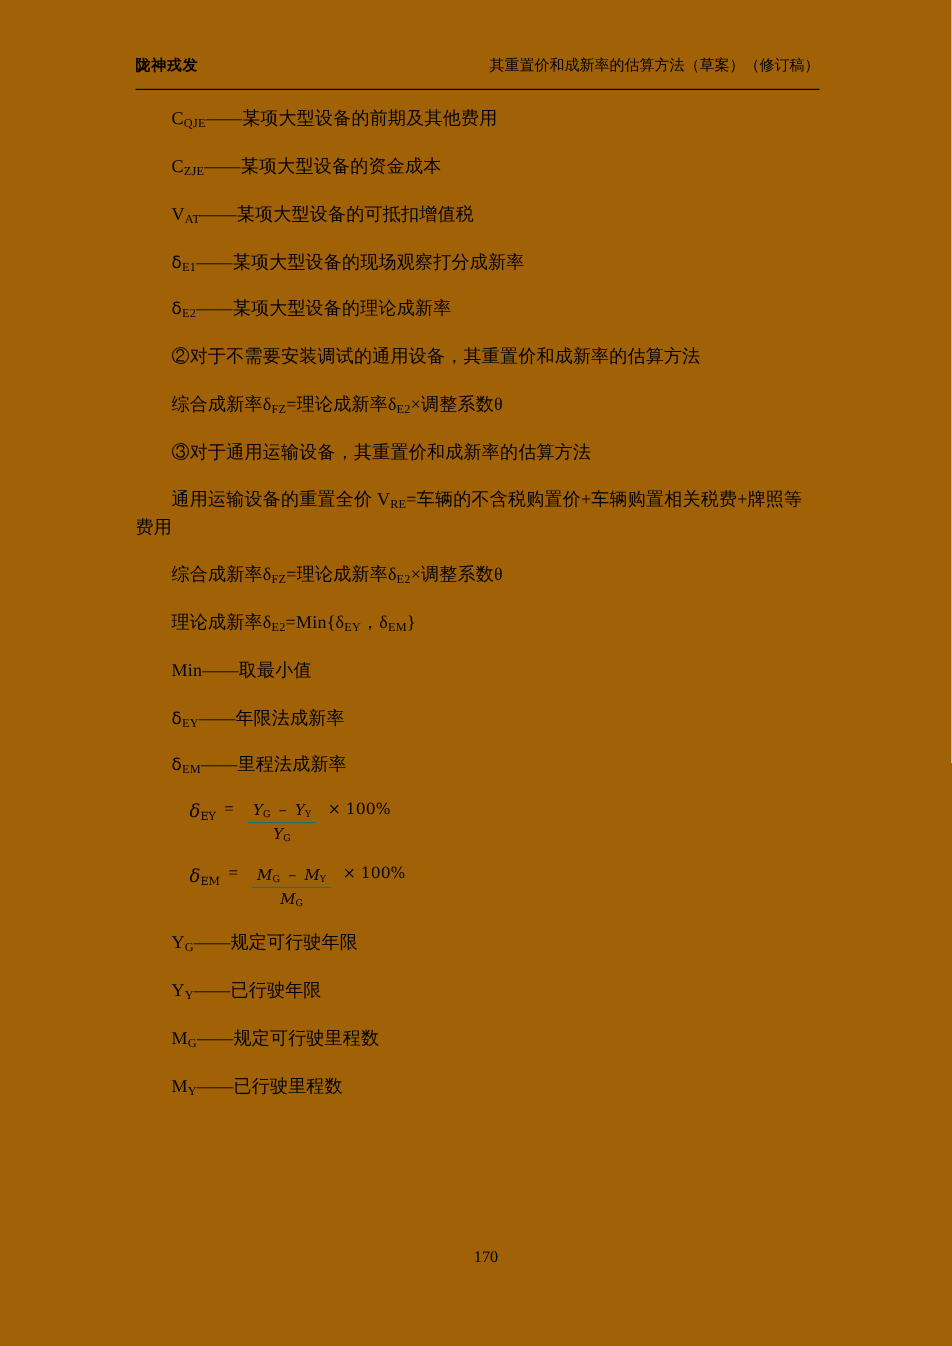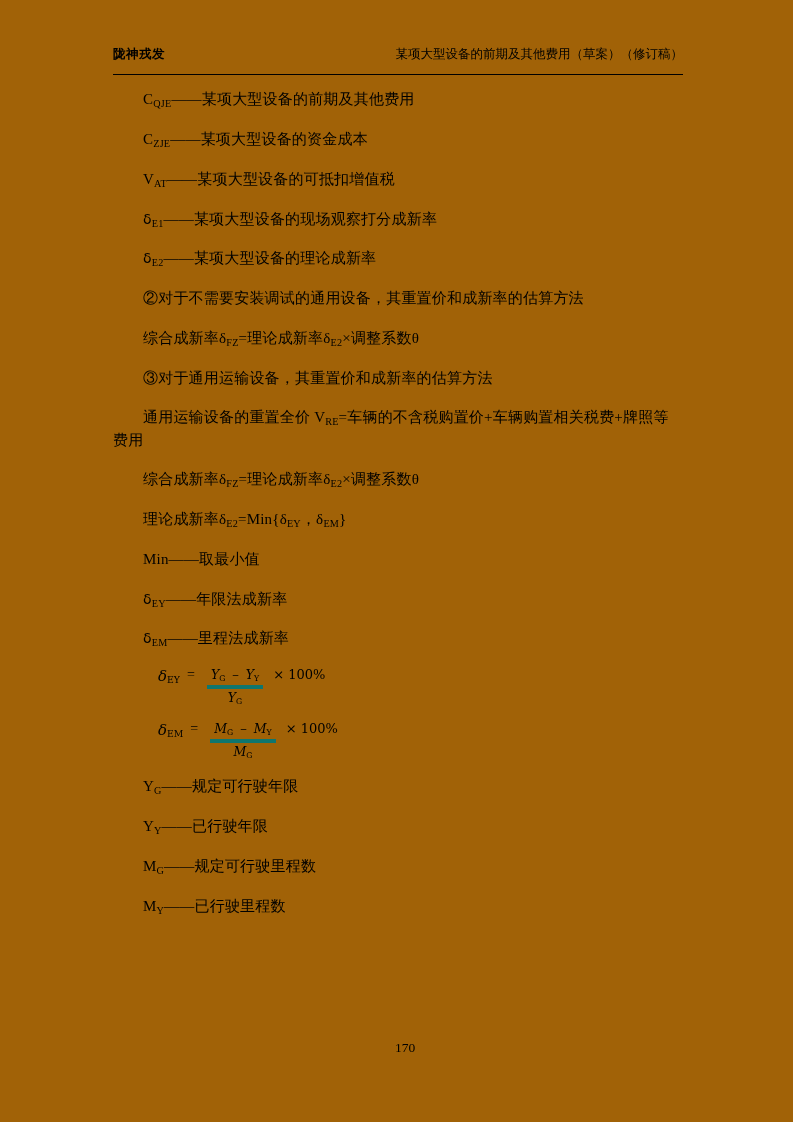--- a/index.html
+++ b/index.html
@@ -102,21 +102,21 @@
   }
   .frac {
     display: inline-flex;
     flex-direction: column;
     align-items: center;
     vertical-align: middle;
     margin: 0 4px;
   }
   .frac .num {
     padding: 0 4px 1px 4px;
-    border-bottom: 4px solid #0f766e;
+    border-bottom: 1px solid #0f766e;
     font-family: "DejaVu Serif", serif;
     font-size: 12.5px;
     white-space: nowrap;
   }
   .frac .den {
     padding: 1px 4px 0 4px;
     font-family: "DejaVu Serif", serif;
     font-size: 12.5px;
   }
   .frac .num i, .frac .den i {
@@ -141,21 +141,21 @@
     font-size: 13.5px;
   }
 </style>
 </head>
 <body>
 
 <div class="page">
 
   <div class="header">
     <div class="header-left">陇神戎发</div>
-    <div class="header-right">某项大型设备的前期及其他费用（草案）（修订稿）</div>
+    <div class="header-right">其重置价和成新率的估算方法（草案）（修订稿）</div>
   </div>
   <div class="header-rule"></div>
 
   <div class="content">
 
     <p class="line">
       <span class="var">C</span><sub>QJE</sub><span>——某项大型设备的前期及其他费用</span>
     </p>
 
     <p class="line">

